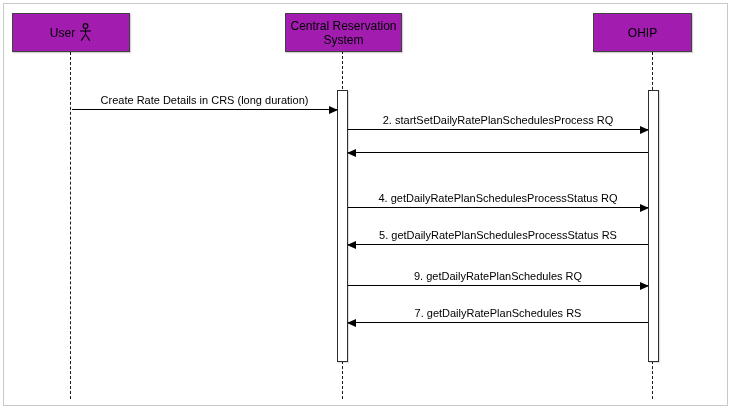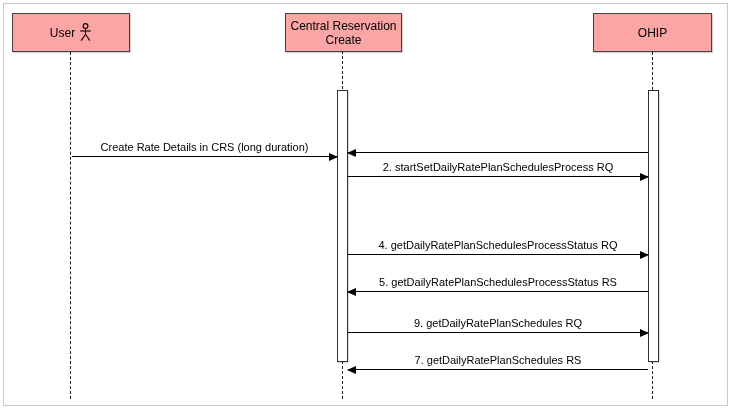--- a/index.html
+++ b/index.html
@@ -14,21 +14,21 @@
   }
   .frame {
     position: absolute;
     left: 3px; top: 3px;
     width: 725px; height: 403px;
     border: 1px solid #c9c9c9;
     background: #ffffff;
   }
   .actor-box {
     position: absolute;
-    background: #fca5a5;
+    background: #a21caf;
     border: 1.5px solid #424242;
     box-shadow: 1px 1px 1px rgba(0,0,0,0.18);
     display: flex;
     align-items: center;
     justify-content: center;
     gap: 4px;
     text-align: center;
     font-size: 12px;
     line-height: 14px;
     color: #000000;
@@ -50,21 +50,20 @@
     z-index: 2;
   }
   .message { position: absolute; z-index: 4; }
   .msg-label {
     font-size: 11px;
     line-height: 13px;
     color: #000000;
     text-align: center;
     white-space: nowrap;
     margin-bottom: 2px;
-    margin-top: 47px;
   }
   .msg-line {
     position: relative;
     height: 0;
     border-top: 1px solid #000000;
   }
   .arrowhead {
     position: absolute;
     width: 0; height: 0;
     border-top: 4px solid transparent;
@@ -94,24 +93,24 @@
     <svg class="actor-icon-svg" width="13" height="19" viewBox="0 0 13 19">
       <circle cx="6.5" cy="3" r="2.4" fill="none" stroke="#000" stroke-width="1.1"></circle>
       <line x1="6.5" y1="5.4" x2="6.5" y2="11.2" stroke="#000" stroke-width="1.1"></line>
       <line x1="1.2" y1="8" x2="11.8" y2="8" stroke="#000" stroke-width="1.1"></line>
       <line x1="6.5" y1="11.2" x2="2.2" y2="17.6" stroke="#000" stroke-width="1.1"></line>
       <line x1="6.5" y1="11.2" x2="10.8" y2="17.6" stroke="#000" stroke-width="1.1"></line>
     </svg>
   </div>
 
   <div class="actor-box" style="left:285px; top:13px; width:117px; height:39px;">
-    <span>Central Reservation Create</span>
+    <span>Central Reservation System</span>
   </div>
 
-  <div class="actor-box" style="left:593px; top:13px; width:119px; height:39px;">
+  <div class="actor-box" style="left:593px; top:13px; width:99px; height:39px;">
     <span>OHIP</span>
   </div>
 
   <div class="message" style="left:72px; top:94px; width:265px;">
     <div class="msg-label">Create Rate Details in CRS (long duration)</div>
     <div class="msg-line">
       <span class="arrowhead right"></span>
     </div>
   </div>
 

